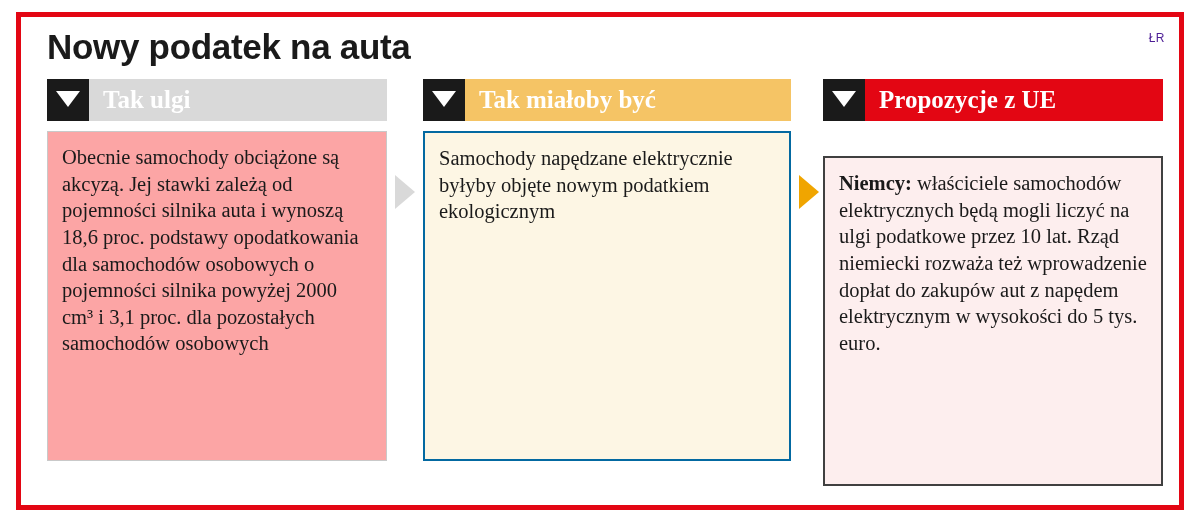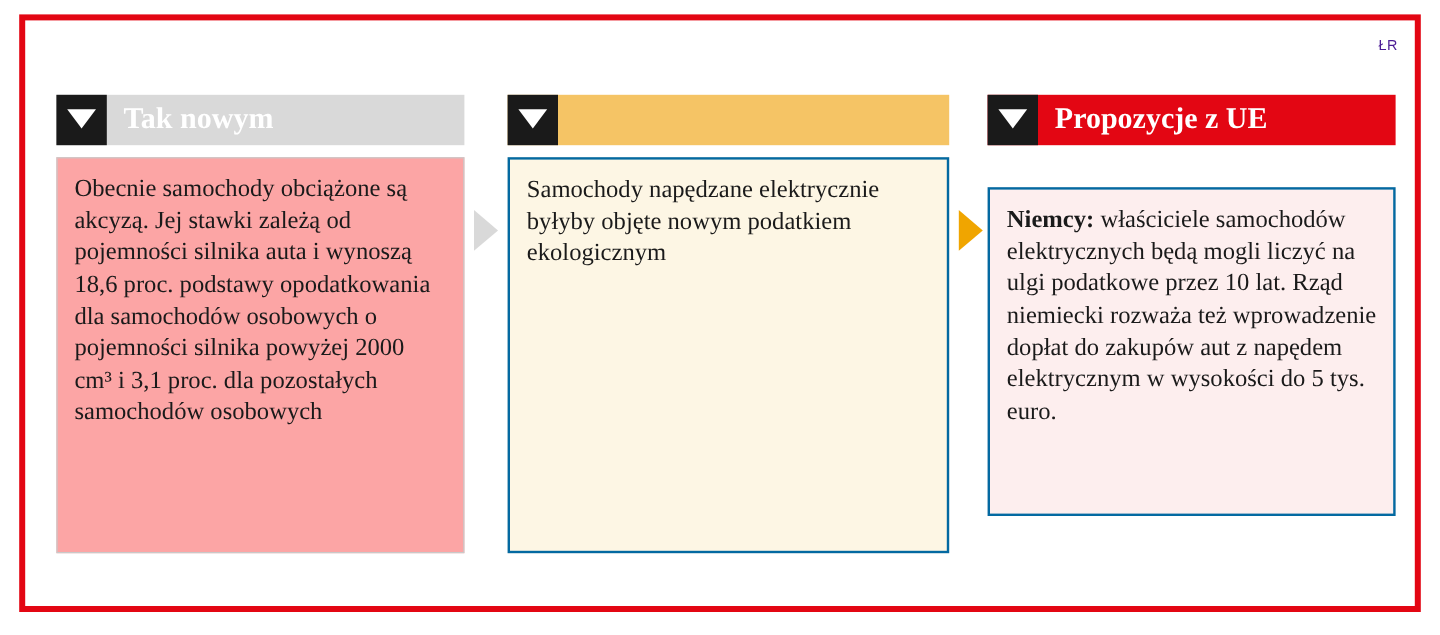--- a/index.html
+++ b/index.html
@@ -121,22 +121,22 @@
     border: 1px solid #c9c9c9;
     height: 330px;
   }
   .body-2 {
     background: #fdf6e4;
     border: 2px solid #0369a1;
     height: 330px;
   }
   .body-3 {
     background: #fdeeee;
-    border: 2px solid #0369a1;
-    height: 274px;
+    border: 2px solid #404040;
+    height: 330px;
     margin-top: 35px;
   }
 
   .body-3 .lead { font-weight: bold; }
 
   .arrow {
     position: absolute;
     top: 96px;
     width: 0;
     height: 0;
@@ -153,44 +153,46 @@
   }
 
   p { margin: 0; }
 </style>
 </head>
 <body>
 
 <div class="infographic">
 
   <div class="header-row">
+    <div class="title">Nowy podatek na auta</div>
     <div class="credit">ŁR</div>
   </div>
 
   <div class="columns">
 
     <div class="col col-1">
       <div class="col-head head-1">
         <div class="chev-box">
           <div class="chev"></div>
         </div>
-        <div class="head-label label-1">Tak nowym</div>
+        <div class="head-label label-1">Tak ulgi</div>
       </div>
       <div class="col-body body-1">
         <p>Obecnie samochody obciążone są akcyzą. Jej stawki zależą od pojemności silnika auta i wynoszą 18,6 proc. podstawy opodatkowania dla samochodów osobowych o pojemności silnika powyżej 2000 cm³ i 3,1 proc. dla pozostałych samochodów osobowych</p>
       </div>
     </div>
 
     <div class="arrow arrow-1"></div>
 
     <div class="col col-2">
       <div class="col-head head-2">
         <div class="chev-box">
           <div class="chev"></div>
         </div>
+        <div class="head-label label-2">Tak miałoby być</div>
       </div>
       <div class="col-body body-2">
         <p>Samochody napędzane elektrycznie byłyby objęte nowym podatkiem ekologicznym</p>
       </div>
     </div>
 
     <div class="arrow arrow-2"></div>
 
     <div class="col col-3">
       <div class="col-head head-3">

